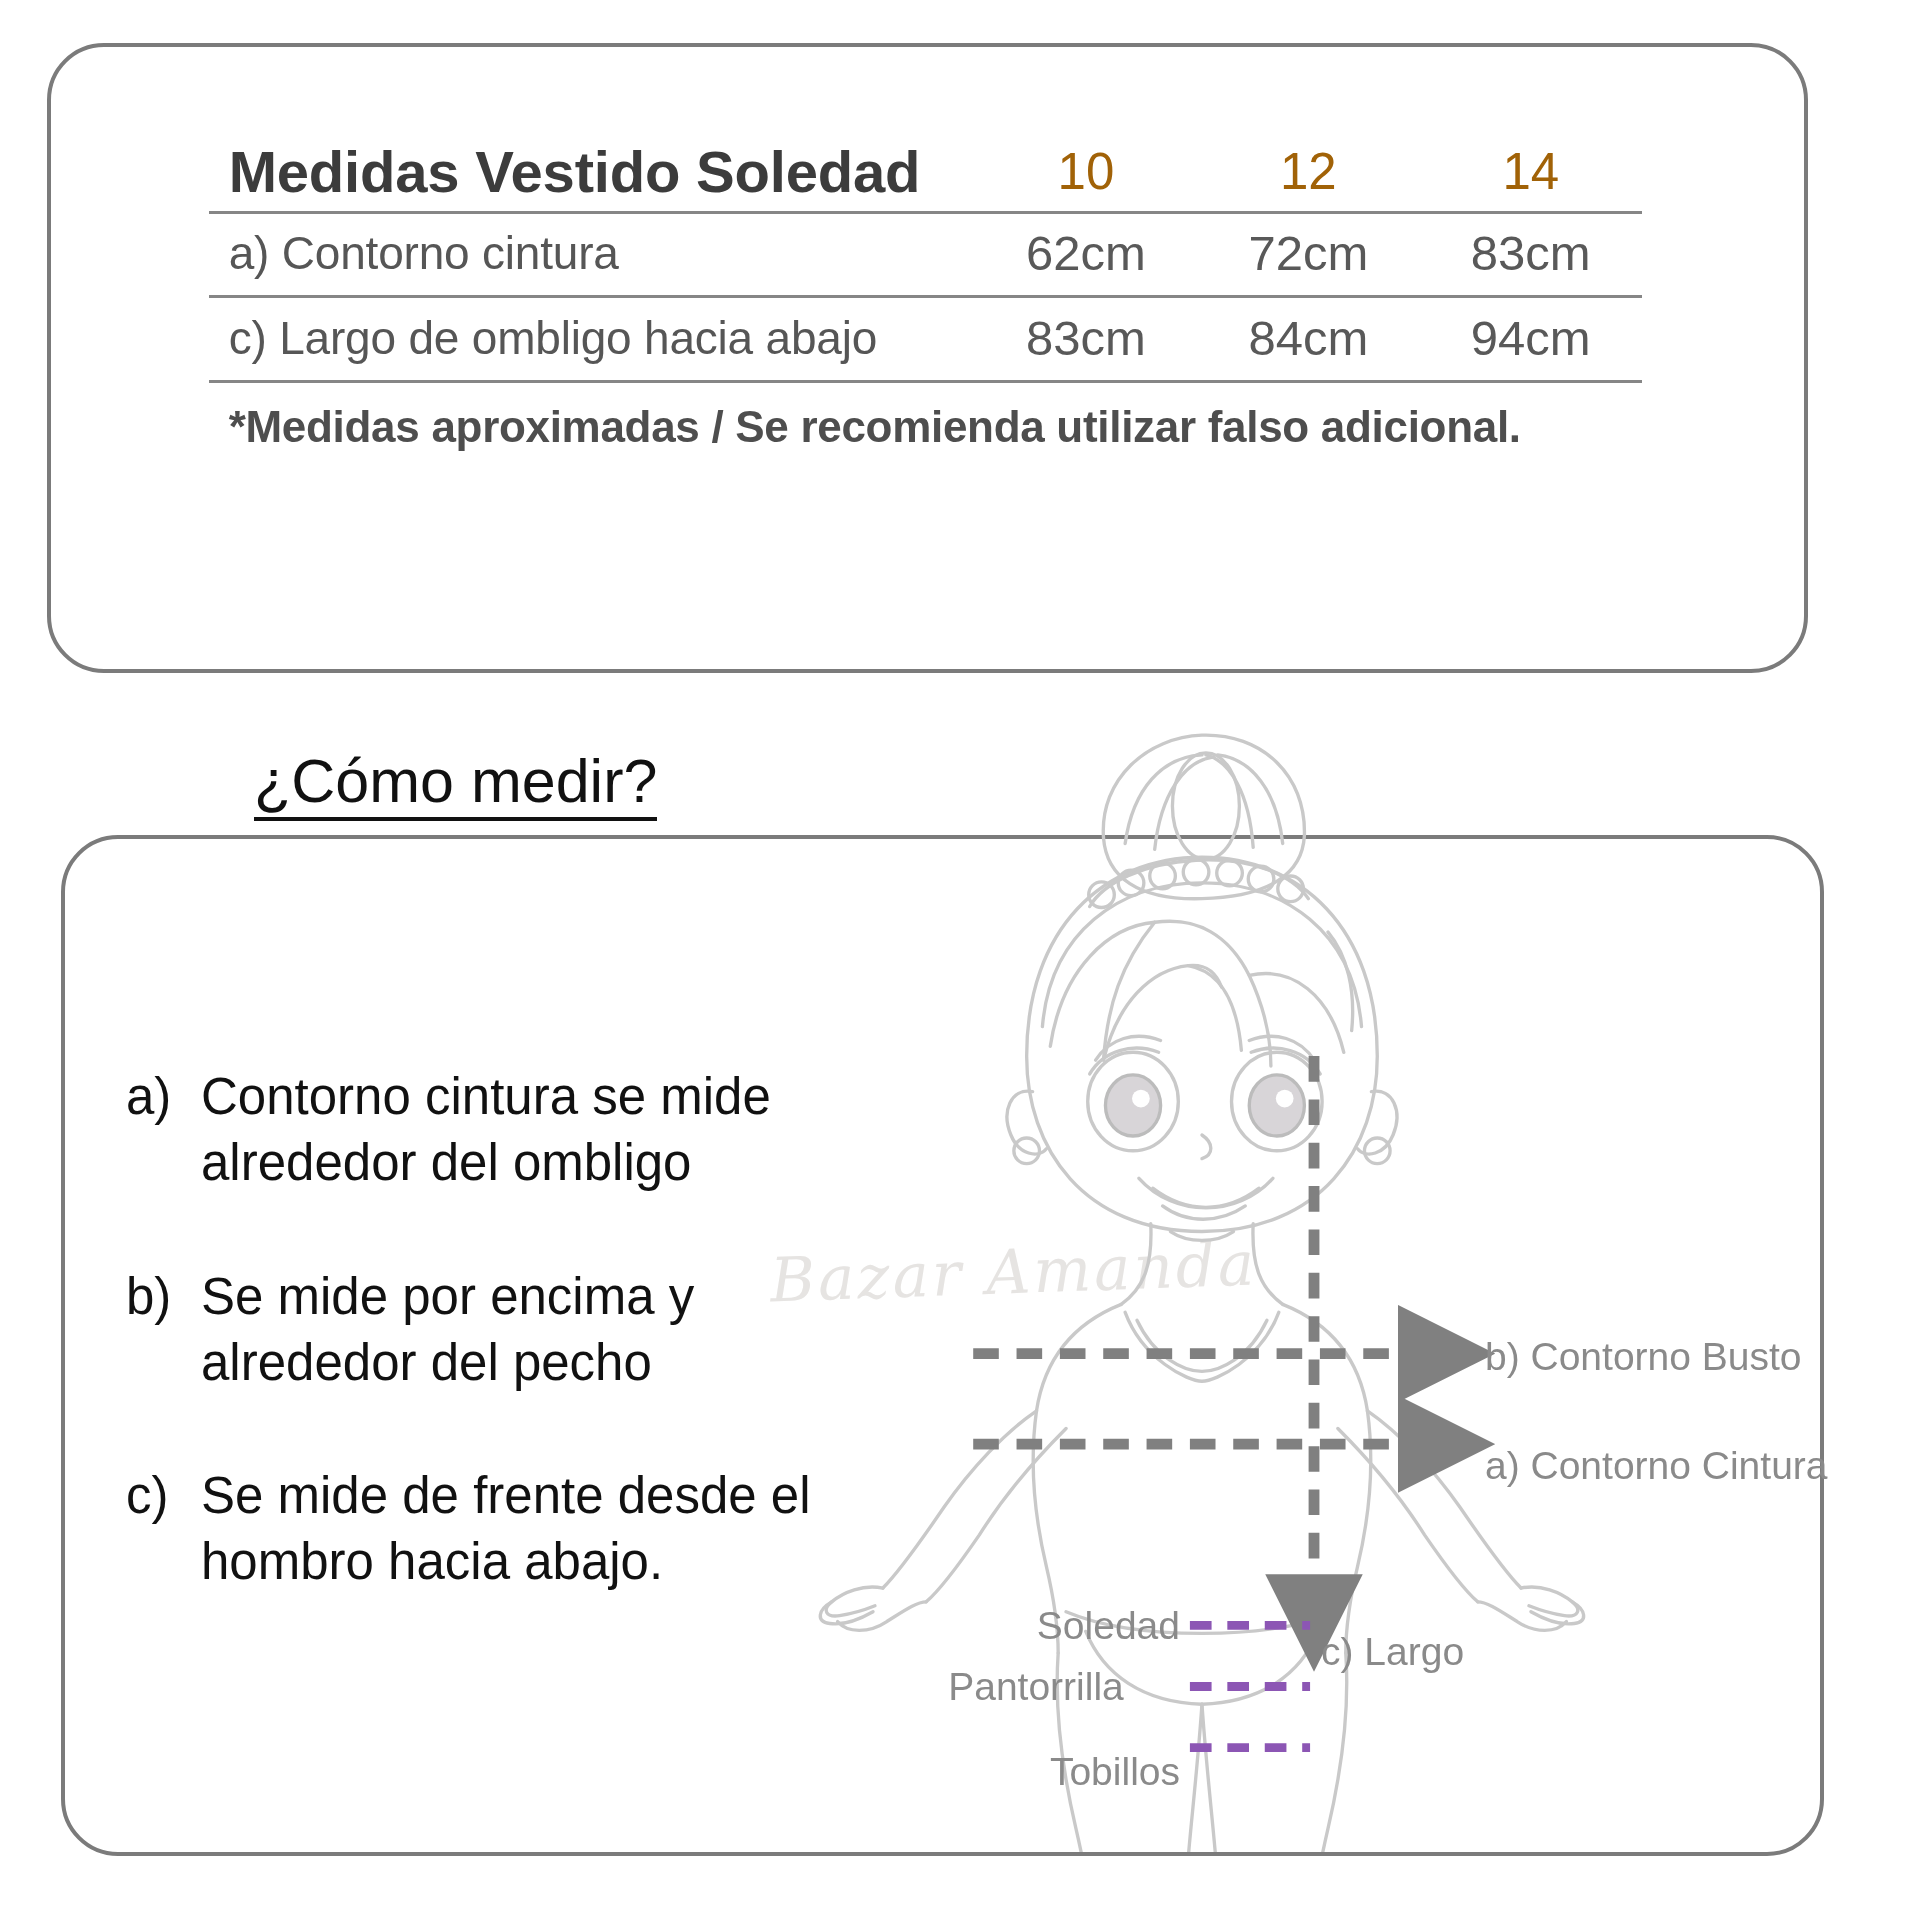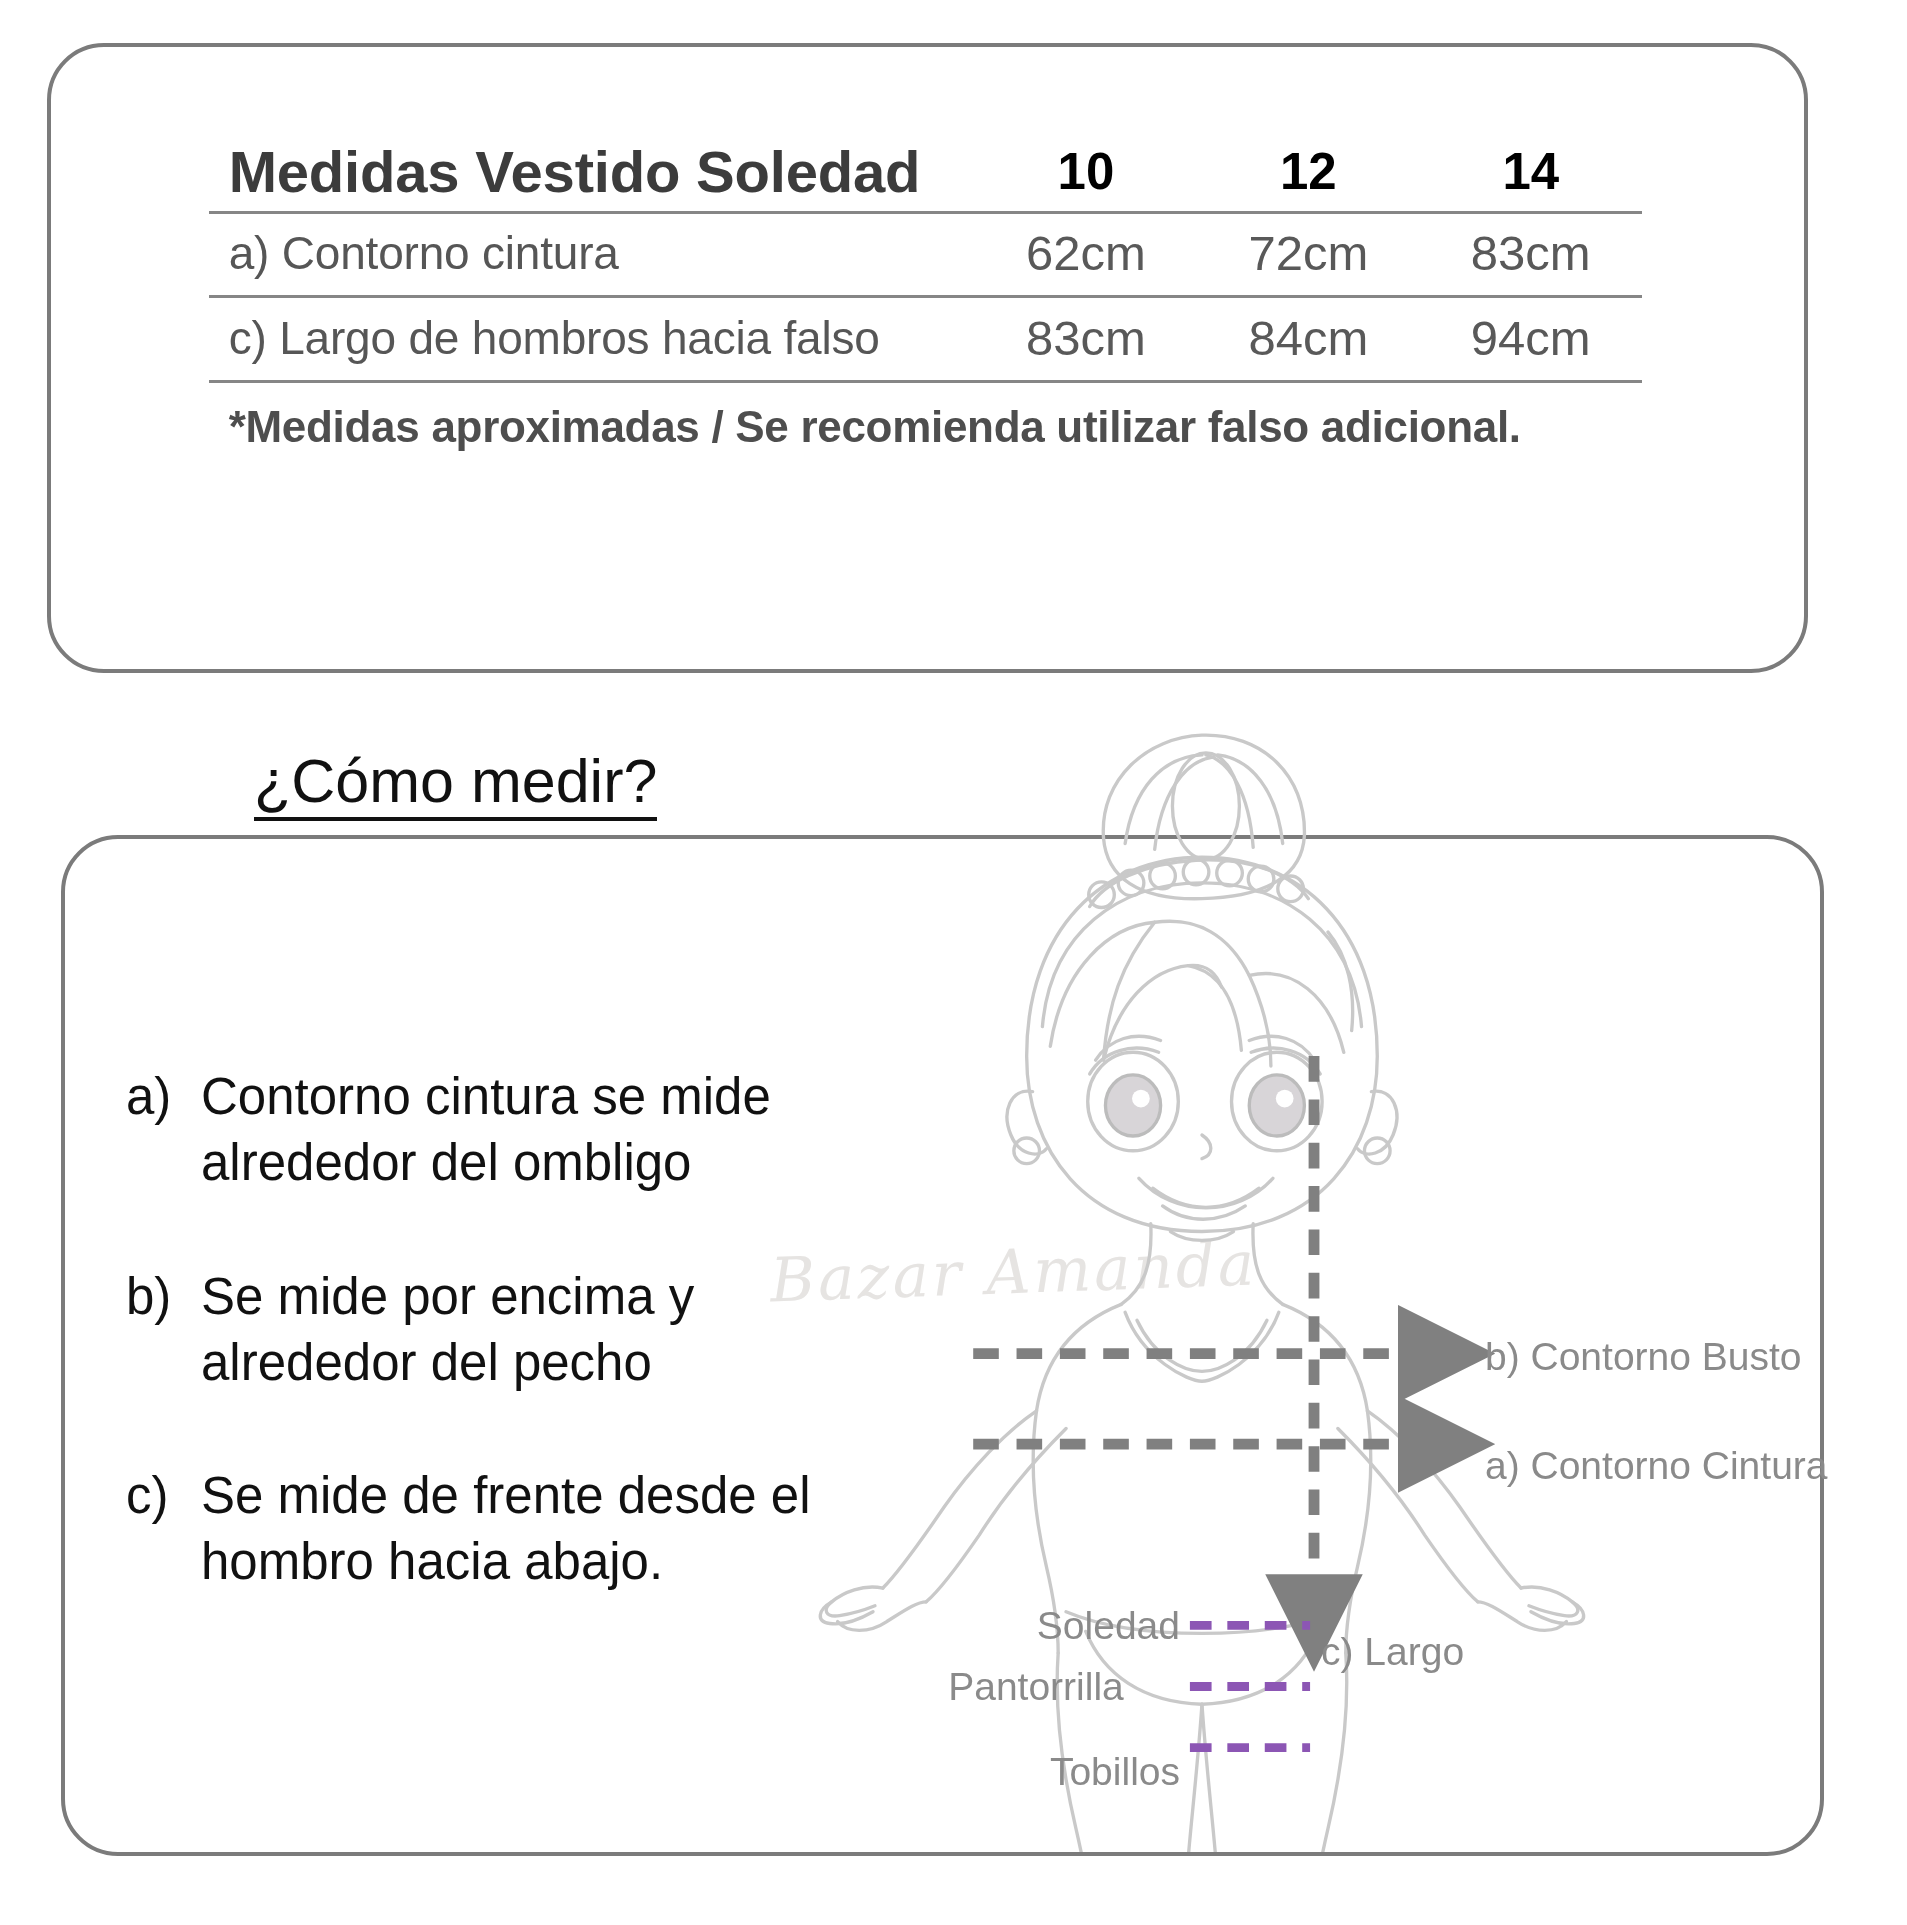--- a/index.html
+++ b/index.html
@@ -70,22 +70,22 @@
   }
   .size-table thead .label-col {
     font-size: 58px;
     font-weight: bold;
     color: #3c3c3c;
     padding-bottom: 5.9px;
     padding-top: 21.7px;
   }
   .size-table thead .num-col {
     font-size: 51px;
-    font-weight: bold;
-    color: #000000;
+    font-weight: normal;
+    color: #a16207;
     padding-bottom: 5.9px;
     padding-top: 21.7px;
   }
   .size-table tbody tr td {
     border-top: 3.9px solid #868686;
   }
   .size-table tfoot td {
     border-top: 3.9px solid #868686;
     font-size: 44px;
     font-weight: bold;
@@ -185,21 +185,21 @@
       </tr>
     </thead>
     <tbody>
       <tr>
         <td class="label-col">a) Contorno cintura</td>
         <td class="num-col">62cm</td>
         <td class="num-col">72cm</td>
         <td class="num-col">83cm</td>
       </tr>
       <tr>
-        <td class="label-col">c) Largo de hombros hacia falso</td>
+        <td class="label-col">c) Largo de ombligo hacia abajo</td>
         <td class="num-col">83cm</td>
         <td class="num-col">84cm</td>
         <td class="num-col">94cm</td>
       </tr>
     </tbody>
     <tfoot>
       <tr>
         <td colspan="4">*Medidas aproximadas / Se recomienda utilizar falso adicional.</td>
       </tr>
     </tfoot>

